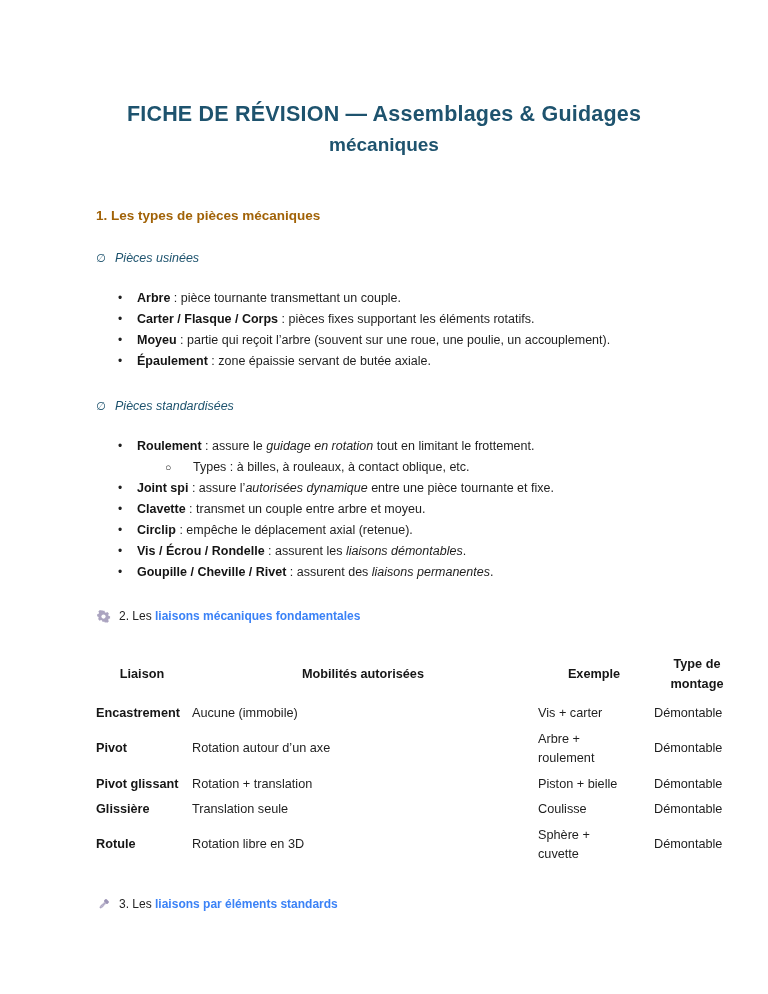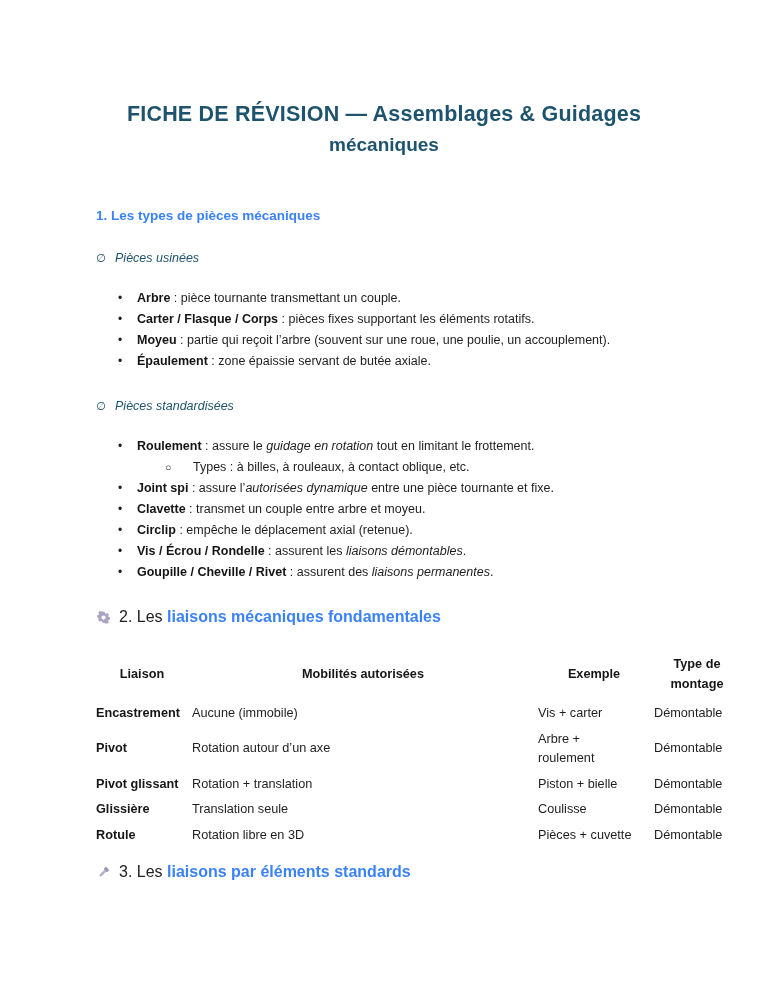--- a/index.html
+++ b/index.html
@@ -3,51 +3,51 @@
 <meta charset="utf-8">
 <style>
   html,body{margin:0;padding:0}
   body{
     width:768px;height:994px;background:#ffffff;overflow:hidden;
     font-family:"Liberation Sans","DejaVu Sans",sans-serif;color:#1e1e1e;
   }
   .title{margin:99px 0 0 0;text-align:center;color:#1e536e;font-weight:700}
   .title .l1{display:block;font-size:21.5px;line-height:31px;letter-spacing:.2px}
   .title .l2{display:block;font-size:19px;line-height:30px}
-  h2.blue{margin:47px 0 16px 96px;font-size:13.5px;line-height:17px;color:#3b82f6;font-weight:700}
+  h2.blue{margin:47px 0 16px 96px;font-size:13.5px;line-height:17px;color:#a16207;font-weight:700}
   .subhead{
     margin:26px 0 0 96px;font-size:12.5px;line-height:17px;
     color:#1e536e;font-weight:400;font-style:italic;
   }
   .subhead .dicon{font-size:11.5px;margin-right:9px}
   .blist{margin:21px 0 0 96px}
   .li{position:relative;padding-left:41px;font-size:12.5px;line-height:21px;max-width:585px;color:#1e1e1e}
   .li .mk{position:absolute;left:22px;top:0;font-size:12px;color:#1e1e1e}
   .li.sub{padding-left:97px}
   .li.sub .mk{left:69px;font-size:10.5px}
   .li b{font-weight:700;color:#141414}
   .li i{font-style:italic}
-  .sechead{margin:25px 0 0 96px;font-size:16px;line-height:17px;display:flex;align-items:flex-end;color:#222}
+  .sechead{margin:25px 0 0 96px;font-size:12px;line-height:17px;display:flex;align-items:center;color:#222}
   .sechead .icw{width:15px;height:15px;margin-right:8px;flex:0 0 auto;display:inline-flex}
   .sechead .pre{font-weight:400;white-space:pre}
   .sechead b{font-weight:700;color:#3b82f6}
   table.liaisons{
     margin:25px 0 0 96px;width:648px;border-collapse:collapse;table-layout:fixed;
     font-size:12.7px;color:#1e1e1e;
   }
   table.liaisons th{
     font-weight:700;color:#161616;text-align:center;vertical-align:middle;
     line-height:20px;padding:4px 4px 7px 0;
   }
   table.liaisons td{vertical-align:middle;line-height:19.5px;padding:3px 0}
   table.liaisons td.c0{font-weight:700;color:#161616;overflow-wrap:anywhere;padding-right:8px}
   table.liaisons td.c1{padding-right:31px}
   table.liaisons td.c2{padding-right:20px}
   table.liaisons td.c3{padding-right:10px}
-  .s3{margin-top:15px}
+  .s3{margin-top:28px}
 </style>
 </head>
 <body>
 
 <div>
 
   <h1 class="title">
     <span class="l1">FICHE DE RÉVISION — Assemblages &amp; Guidages</span>
     <span class="l2">mécaniques</span>
   </h1>
@@ -121,21 +121,21 @@
         </tr>
         <tr>
           <td class="c0">Glissière</td>
           <td class="c1">Translation seule</td>
           <td class="c2">Coulisse</td>
           <td class="c3">Démontable</td>
         </tr>
         <tr>
           <td class="c0">Rotule</td>
           <td class="c1">Rotation libre en 3D</td>
-          <td class="c2">Pièces + cuvette</td>
+          <td class="c2">Sphère + cuvette</td>
           <td class="c3">Démontable</td>
         </tr>
       </tbody>
   </table>
 
   <div class="sechead s3">
     <span class="icw">
       <svg viewBox="0 0 24 24" width="15" height="15" aria-hidden="true">
         <g transform="rotate(45 12 12)">
           <rect x="8.2" y="2.6" width="7.6" height="5.4" rx="1.6" fill="#9c94b6"></rect>

